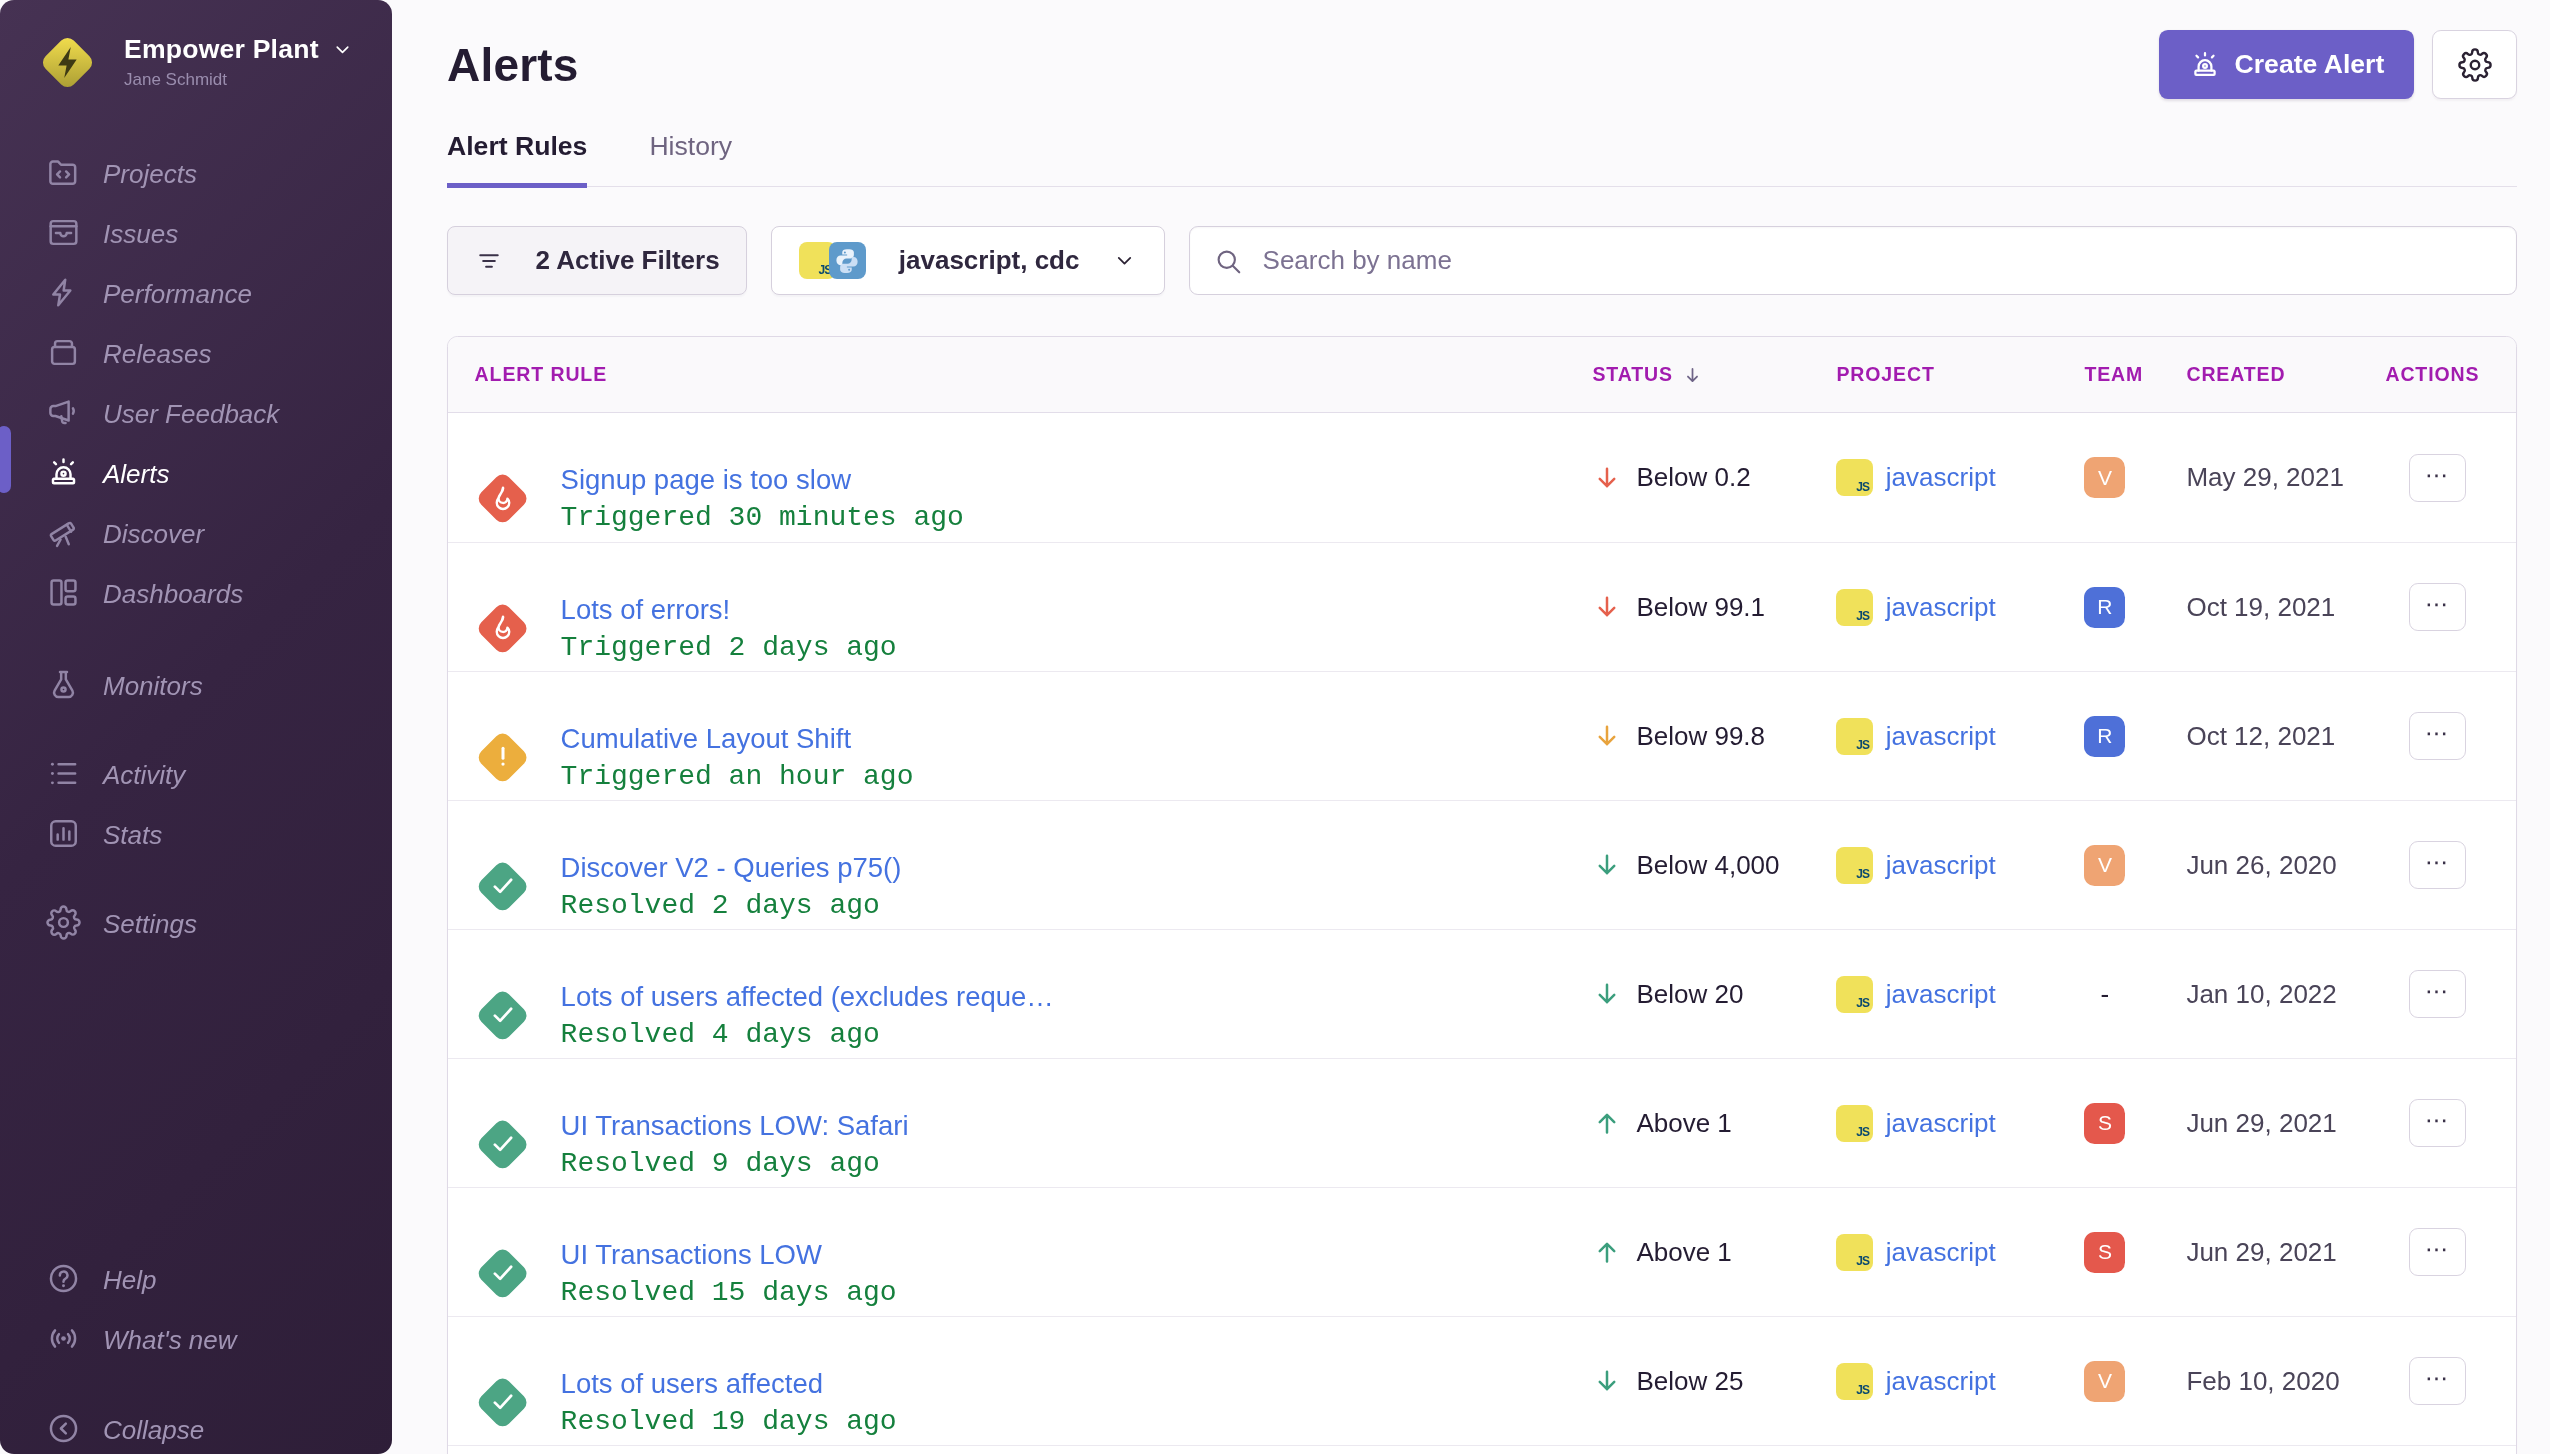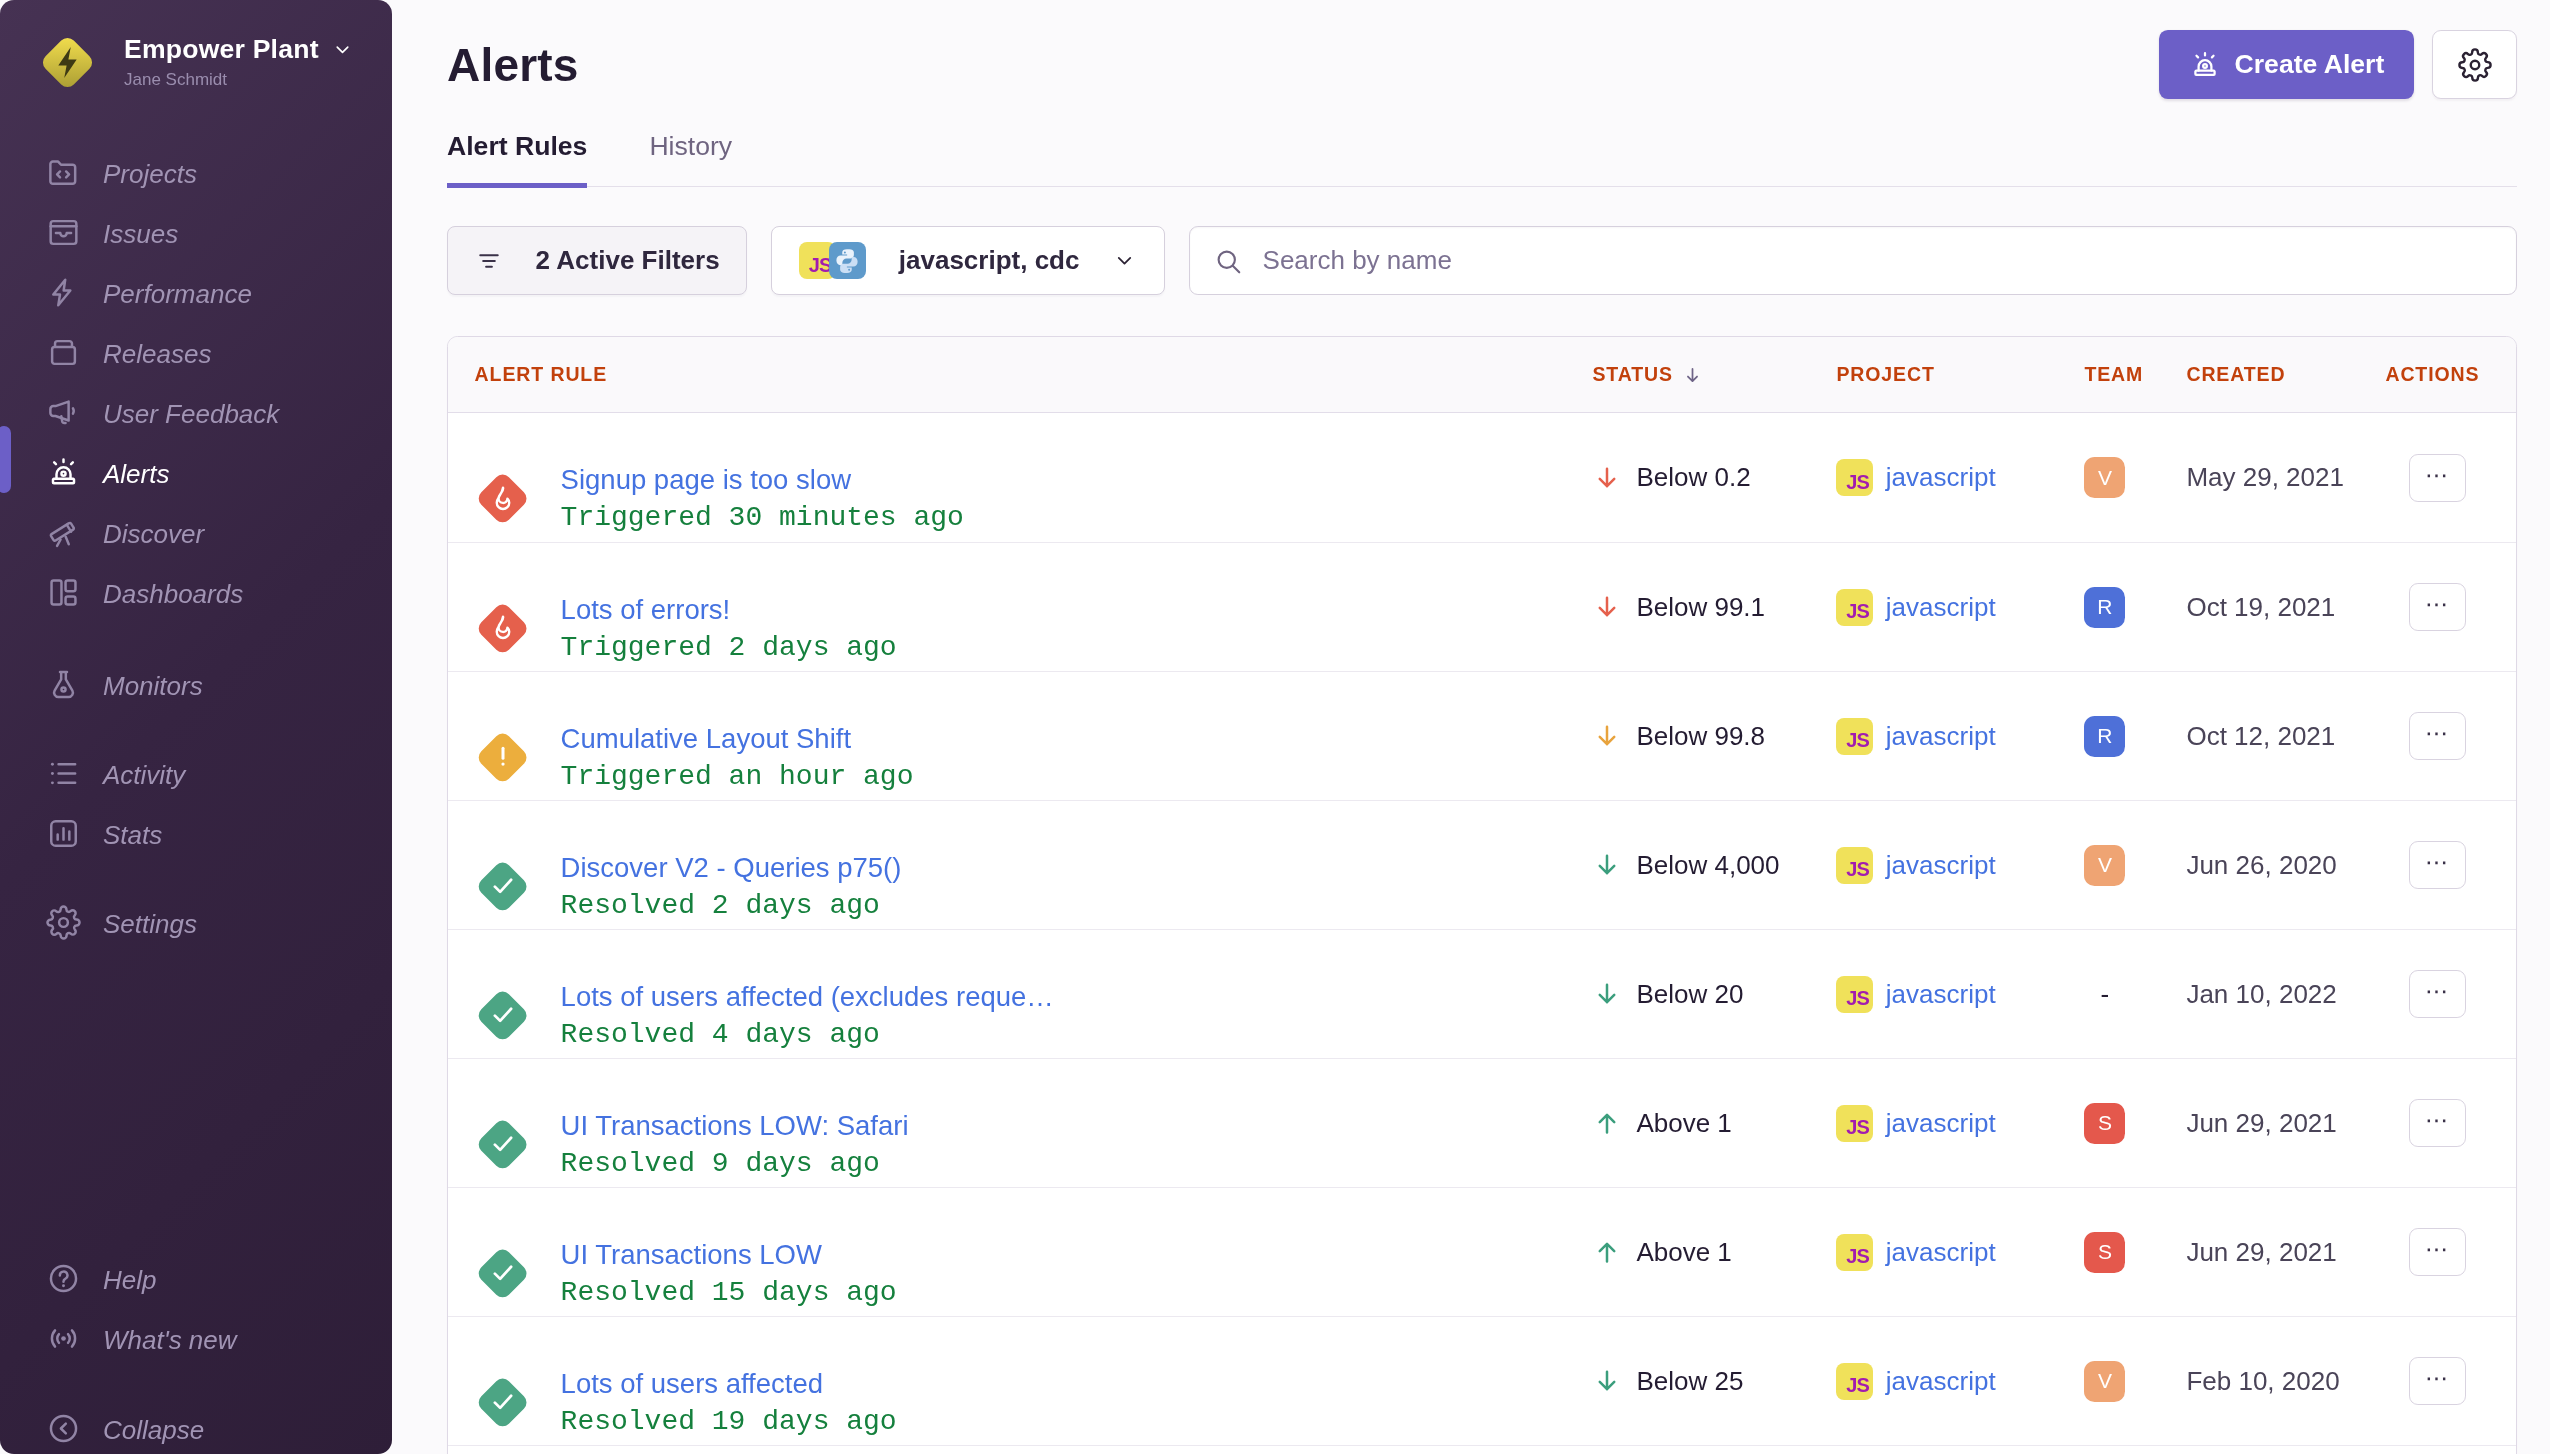--- a/index.html
+++ b/index.html
@@ -59,43 +59,43 @@
 
   .filters { margin-top:39px; display:flex; gap:24px; height:69px; }
   .chip { display:flex; align-items:center; gap:33px; padding:0 26.6px; border-radius:8px;
     border:1.8px solid #D6D0DD; font-size:26px; cursor:pointer; background:#FFFFFF;
     box-shadow:0 1.8px 1.8px rgba(40,20,60,.03); }
   .chip.tinted { background:#F5F3F7; }
   .chip .icon { width:28px; height:28px; color:#3A3148; }
   .chip-label { font-weight:700; color:#2F273E; white-space:nowrap; }
   .platform-badges { display:flex; }
   .badge { width:37px; height:37px; border-radius:8px; flex:none; }
-  .js-badge { background:#F0E15A; color:#a21caf; display:flex; align-items:flex-end;
-    justify-content:flex-end; padding:2.7px 4.4px; font-size:20px; font-weight:700;
+  .js-badge { background:#F0E15A; color:#0c4a6e; display:flex; align-items:flex-end;
+    justify-content:flex-end; padding:2.7px 4.4px; font-size:12px; font-weight:700;
     letter-spacing:-0.9px; }
   .py-badge { background:#5E9ACB; margin-left:-7px; display:flex; align-items:center;
     justify-content:center; }
   .py-badge svg { width:30px; height:30px; stroke:none; }
   .chip .chev { width:25px; height:25px; color:#2B2233; }
   .search-box { flex:1; display:flex; align-items:center; gap:19.5px; background:#FFFFFF;
     border:1.8px solid #D6D0DD; border-radius:8.9px; padding:0 23px;
     box-shadow:inset 0 0.9px 1.8px rgba(40,20,60,.04); }
   .search-box .icon { width:30px; height:30px; color:#6F6480; flex:none; }
   .search-box input { border:none; outline:none; flex:1; font-size:26px;
     font-family:inherit; color:#2B2233; background:transparent; }
   .search-box input::placeholder { color:#7C7292; }
 
   
   .table { margin-top:41px; background:#FFFFFF; border:1.8px solid #DFD9E6;
     border-radius:10.6px; overflow:hidden; box-shadow:0 1.8px 1.8px rgba(40,20,60,.03); }
   .grid-row { display:grid; grid-template-columns:1fr 244px 248px 102px 199px 104px;
     padding:0 26.6px; align-items:center; }
   .thead { height:76px; background:#FAF9FB; border-bottom:1.8px solid #E2DDE9; }
   .th { display:flex; align-items:flex-end; gap:8.9px; font-size:19.5px; font-weight:700;
-    letter-spacing:0.9px; text-transform:uppercase; color:#c2410c; cursor:pointer; }
+    letter-spacing:0.9px; text-transform:uppercase; color:#a21caf; cursor:pointer; }
   .th .icon { width:21px; height:21px; color:#6E6487; }
   .trow { height:129px; }
   .trow + .trow { border-top:1.8px solid #ECE9F0; }
   #rows::after { content:""; display:block; height:26.6px; border-top:1.8px solid #ECE9F0; }
 
   .cell { display:flex; align-items:center; min-width:0; }
   .cell-rule { gap:29px;margin-top:42px; }
   .diamond { position:relative; width:57px; height:57px; flex:none; }
   .diamond::before { content:""; position:absolute; inset:8.9px; border-radius:8.9px;
     transform:rotate(45deg); background:var(--dc,#888); }

